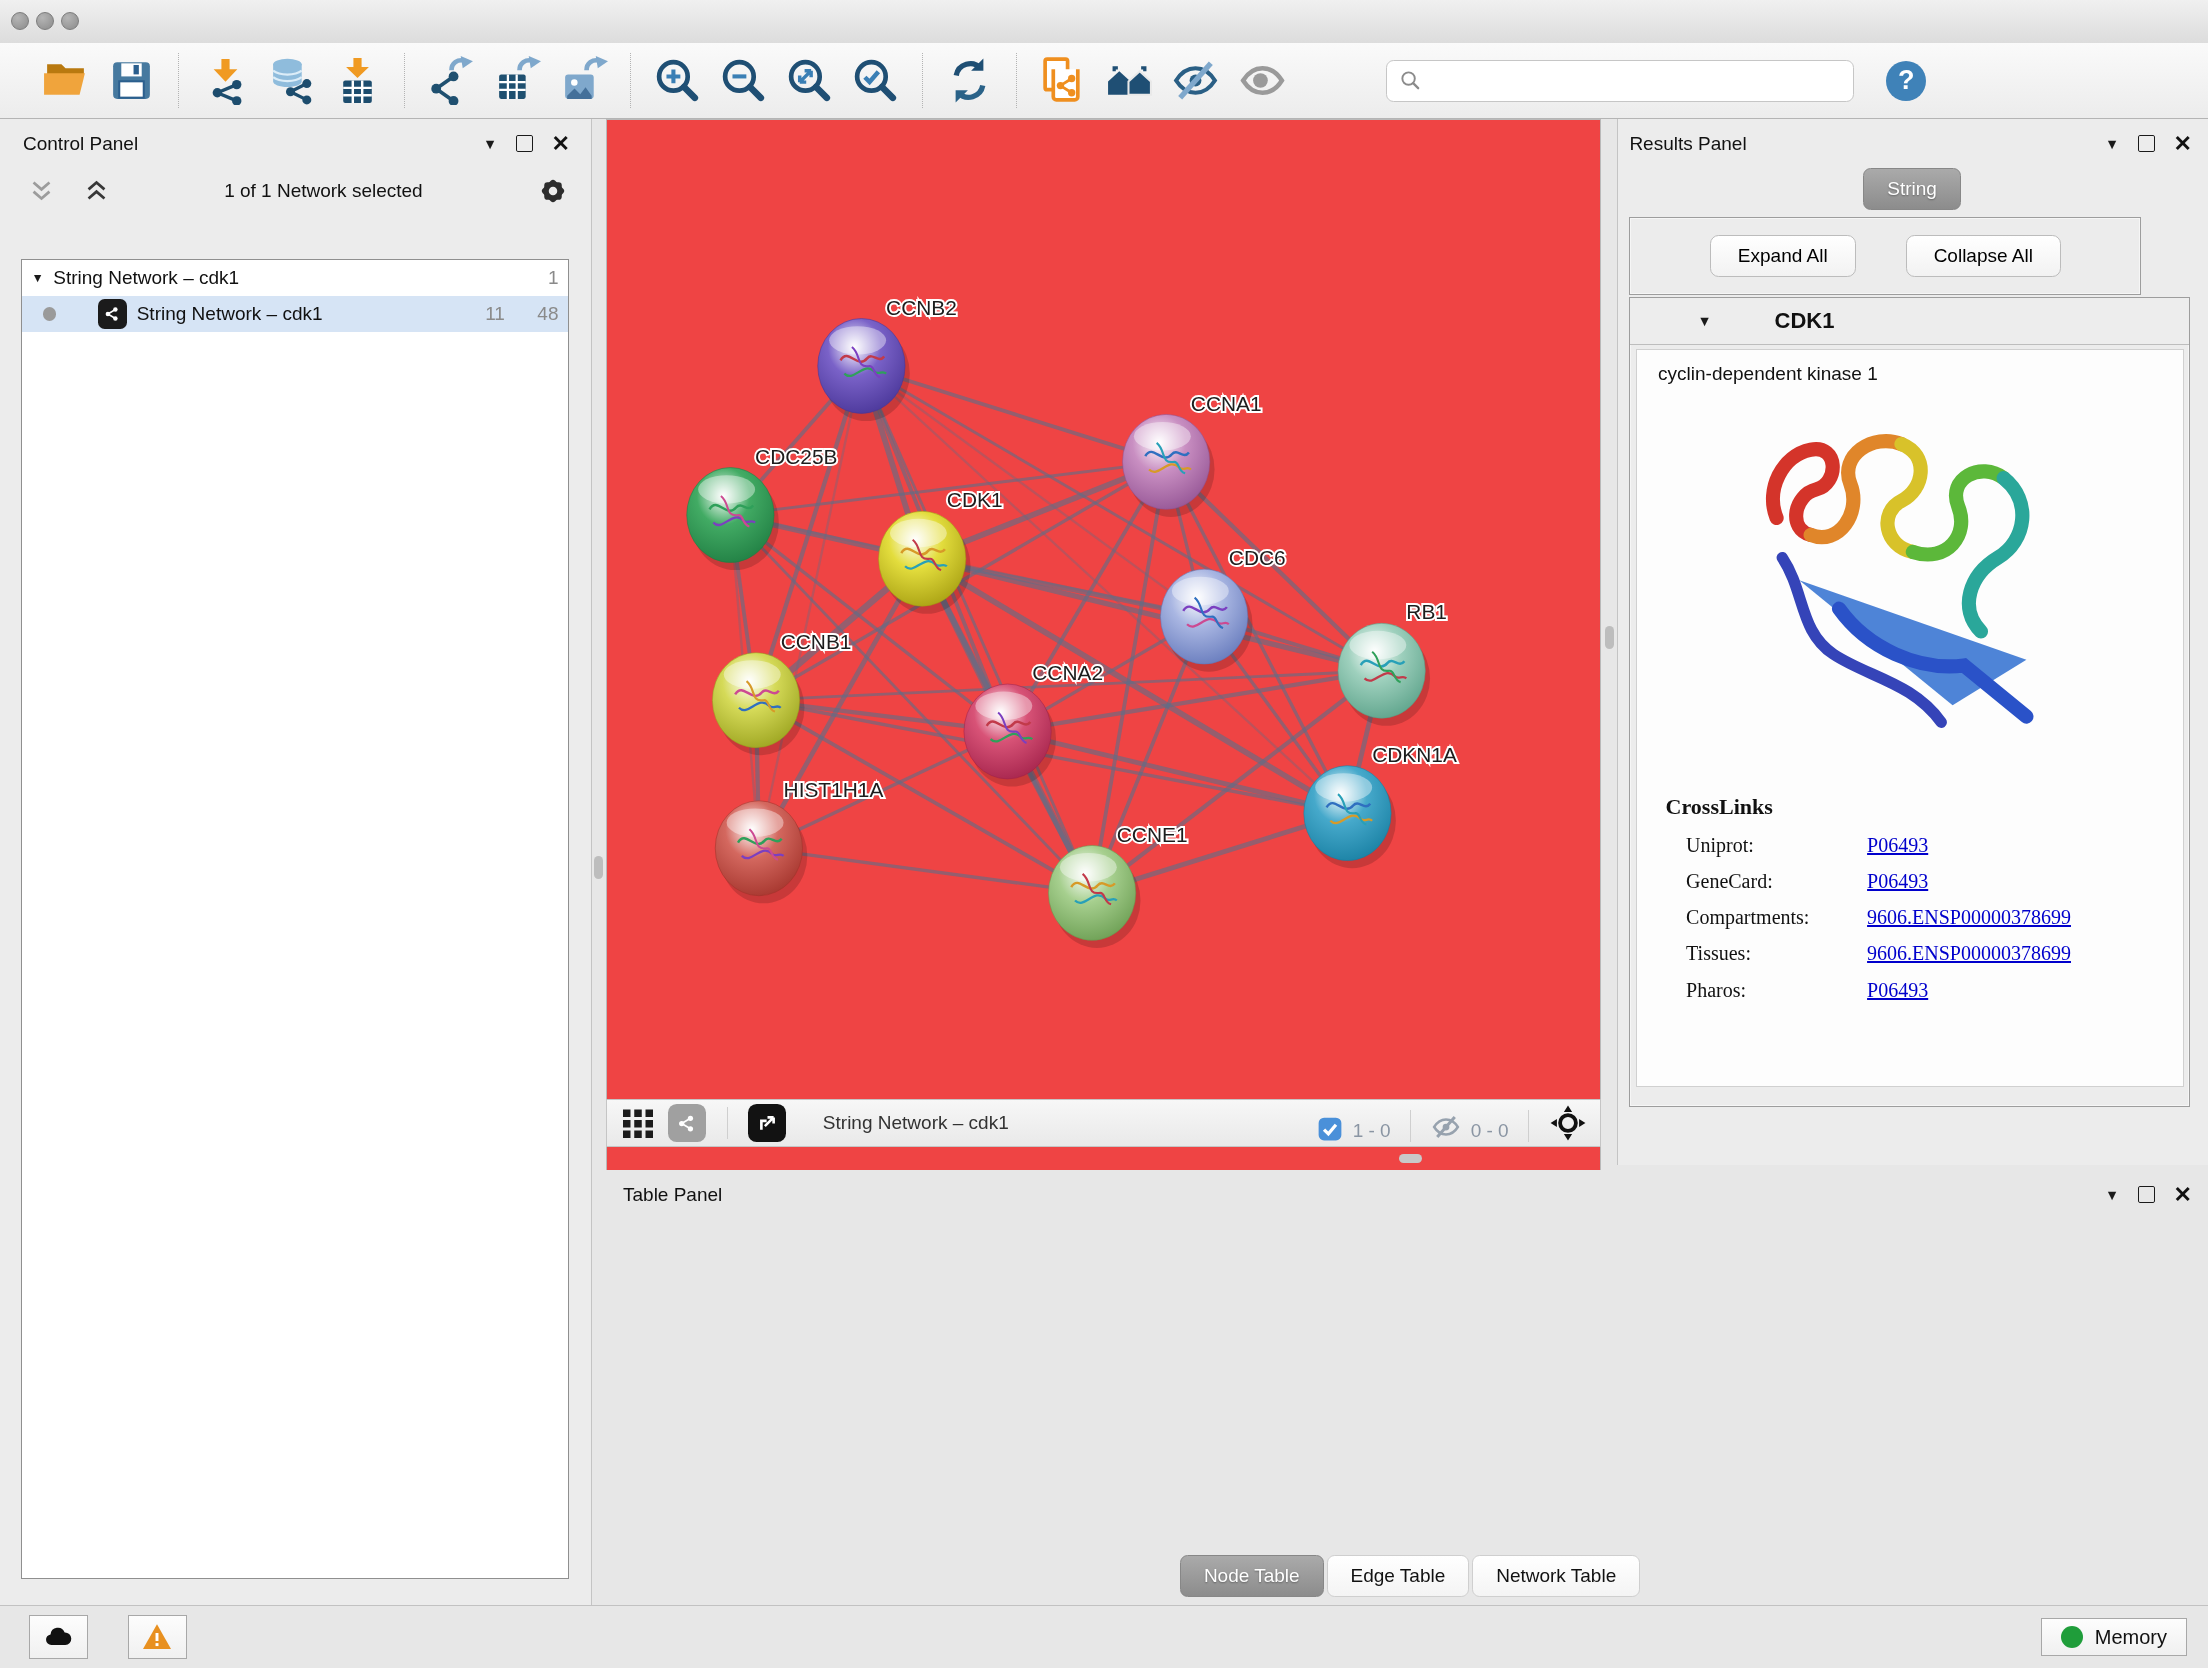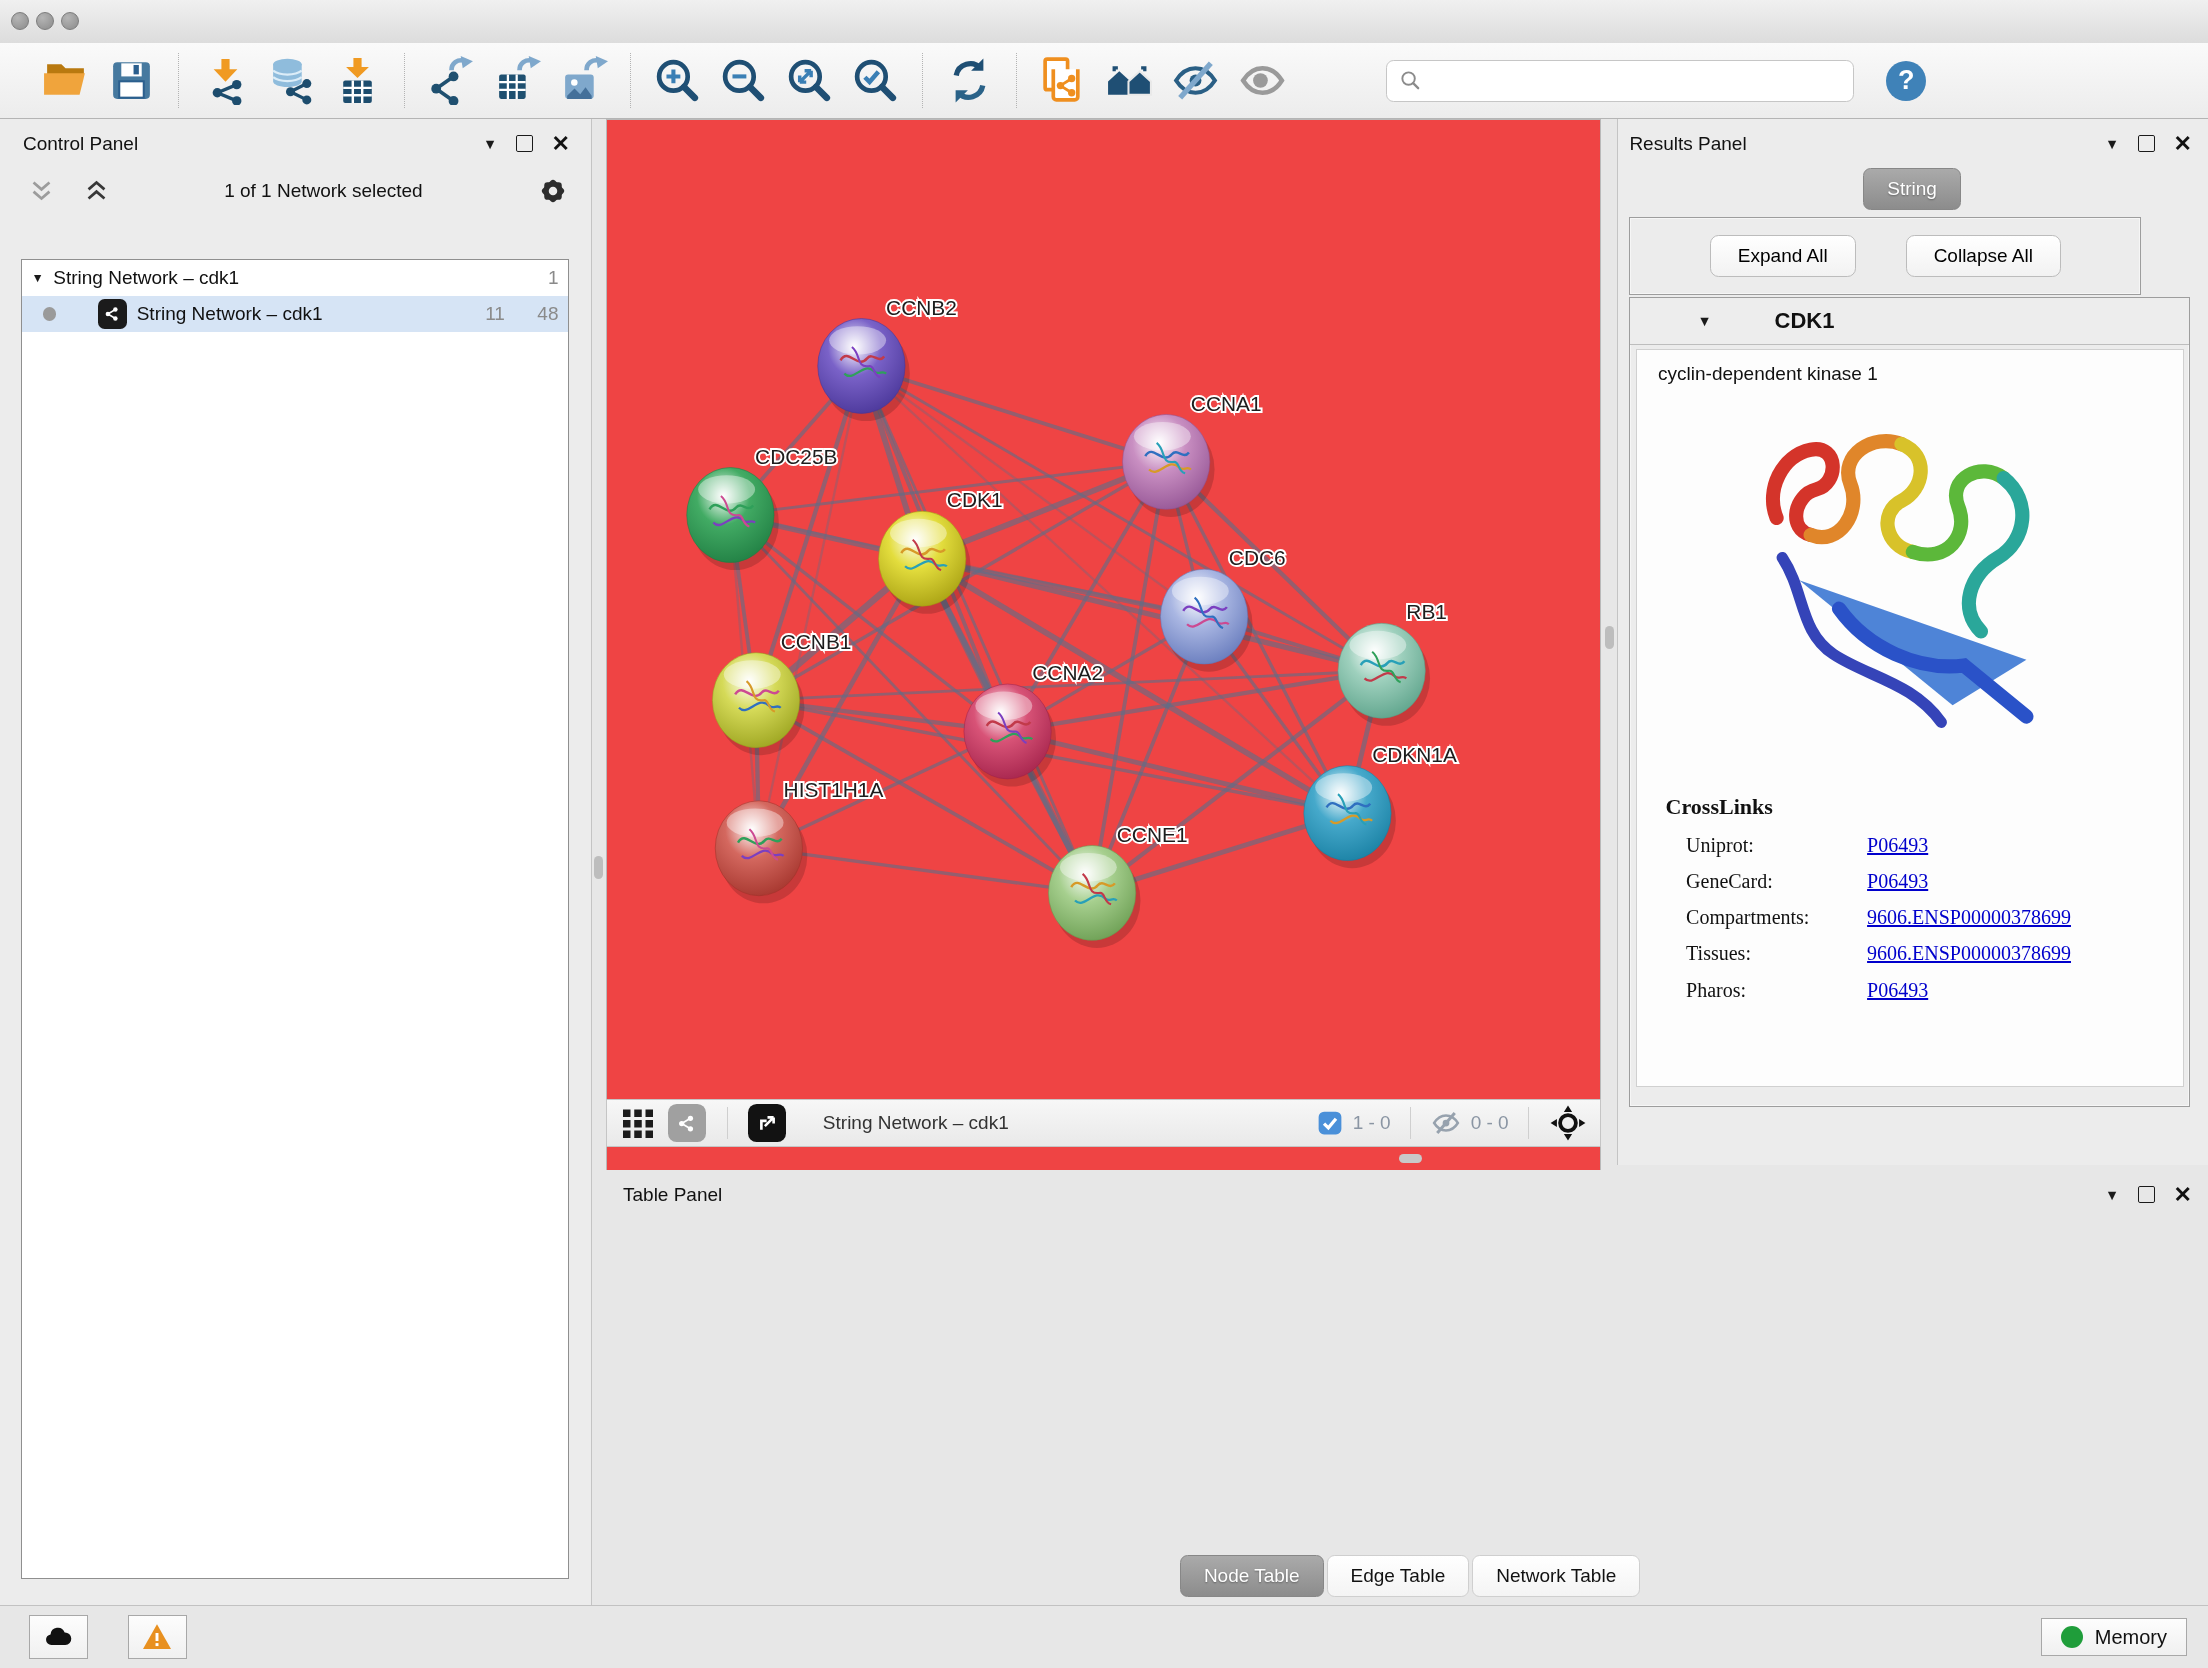--- a/index.html
+++ b/index.html
@@ -489,21 +489,21 @@
           <path d="M6.5 12l10-6M6.5 12l10 6" stroke="#fff" stroke-width="2" fill="none"></path>
         </svg>
       </span>
     <span class="vsep"></span>
     <span class="blacktile">
       <svg width="21" height="21" viewBox="0 0 24 24">
           <path d="M5 19V9h6M9 15L19 5M19 5h-7M19 5v7" stroke="#fff" stroke-width="3" fill="none"></path>
         </svg>
       </span>
     <span style="font-size:19px;color:#333;margin-left:25px;">String Network – cdk1</span>
-    <span style="margin-left:auto;display:flex;align-items:center;gap:10px;">
+    <span style="margin-left:auto;display:flex;align-items:flex-end;gap:10px;">
       <svg width="26" height="26" viewBox="0 0 24 24">
         <rect x="1.5" y="1.5" width="21" height="21" rx="5" fill="#4a90d9"></rect>
         <path d="M6.5 12.5l4 4 7-8.5" stroke="#fff" stroke-width="3" fill="none"></path>
         </svg>
       <span class="cnttxt">1 - 0</span>
       <span class="vsep"></span>
       <svg width="30" height="30" viewBox="0 0 24 24">
         <path d="M2.5 12c2.5-4 6-6 9.5-6s7 2 9.5 6c-2.5 4-6 6-9.5 6S5 16 2.5 12z" fill="none" stroke="#97a2ae" stroke-width="2"></path>
         <circle cx="12" cy="12" r="2.7" fill="#97a2ae"></circle>
           <path d="M5 20L19 4" stroke="#97a2ae" stroke-width="2.4"></path>

